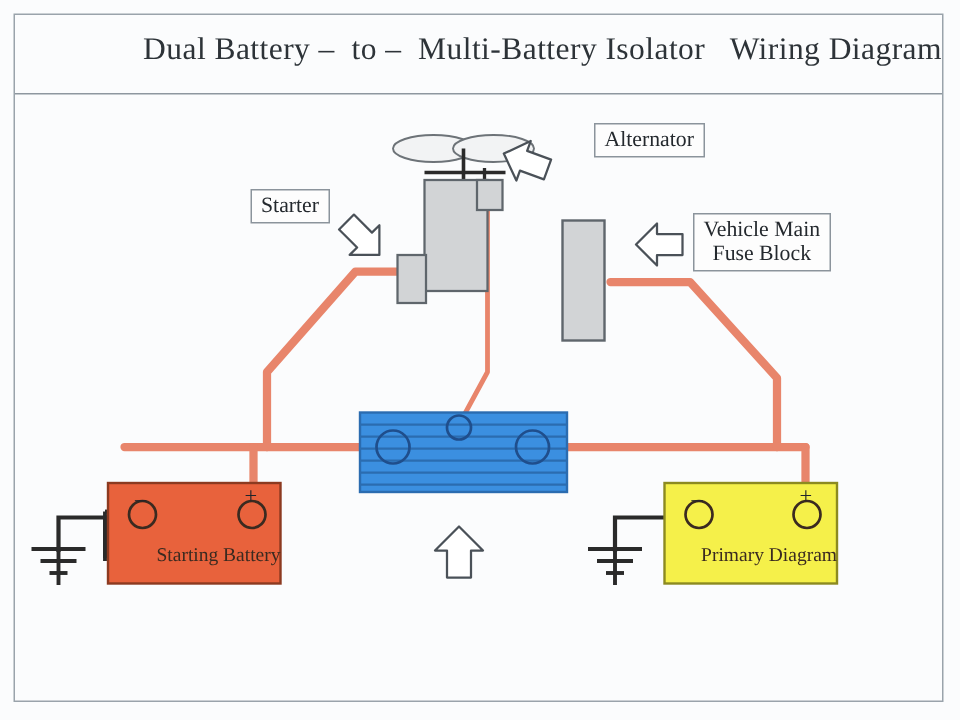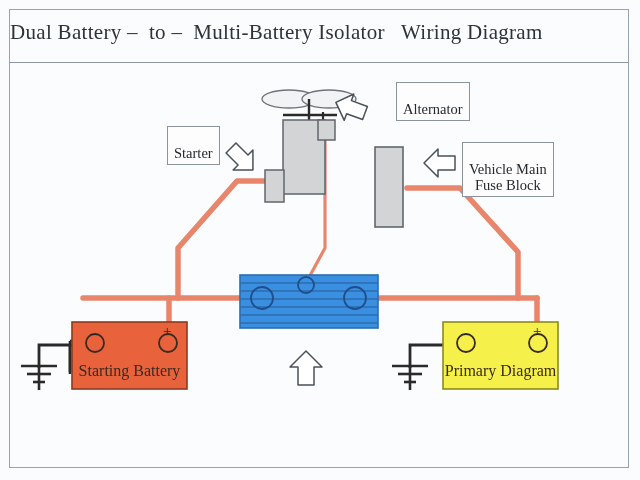--- a/index.html
+++ b/index.html
@@ -12,34 +12,34 @@
   #frame{
     position:absolute;left:9px;top:9px;width:620px;height:459px;
     border:1px solid #9aa3ab;background:#fbfcfd;box-sizing:border-box;
   }
   #title-rule{
     position:absolute;left:10px;top:62px;width:618px;height:0;
     border-top:1px solid #8e979f;
   }
   #title{
     position:absolute;left:10px;top:20px;width:618px;
-    text-align:left;font-size:21px;color:#2d3338;
+    text-align:right;font-size:21px;color:#2d3338;
     letter-spacing:.3px;white-space:pre;
   }
   svg#art{position:absolute;left:0;top:0;width:640px;height:480px;}
 
   .lbl{
     position:absolute;border:1px solid #8b949c;background:#fdfdfd;
     color:#24292e;font-size:14.5px;line-height:1.12;
-    text-align:center;padding:18px 6px 3px 6px;box-sizing:border-box;
+    text-align:center;padding:2px 6px 3px 6px;box-sizing:border-box;
     white-space:pre-line;
   }
   .battxt{
-    position:absolute;font-size:16px;color:#3a2a20;
-    text-align:center;width:100%;
+    position:absolute;font-size:13px;color:#3a2a20;
+    text-align:right;width:100%;
   }
   .term{position:absolute;font-size:15px;color:#20242a;line-height:1;}
 </style>
 </head>
 <body>
 
 <div id="stage">
 
   <div id="frame"></div>
 

